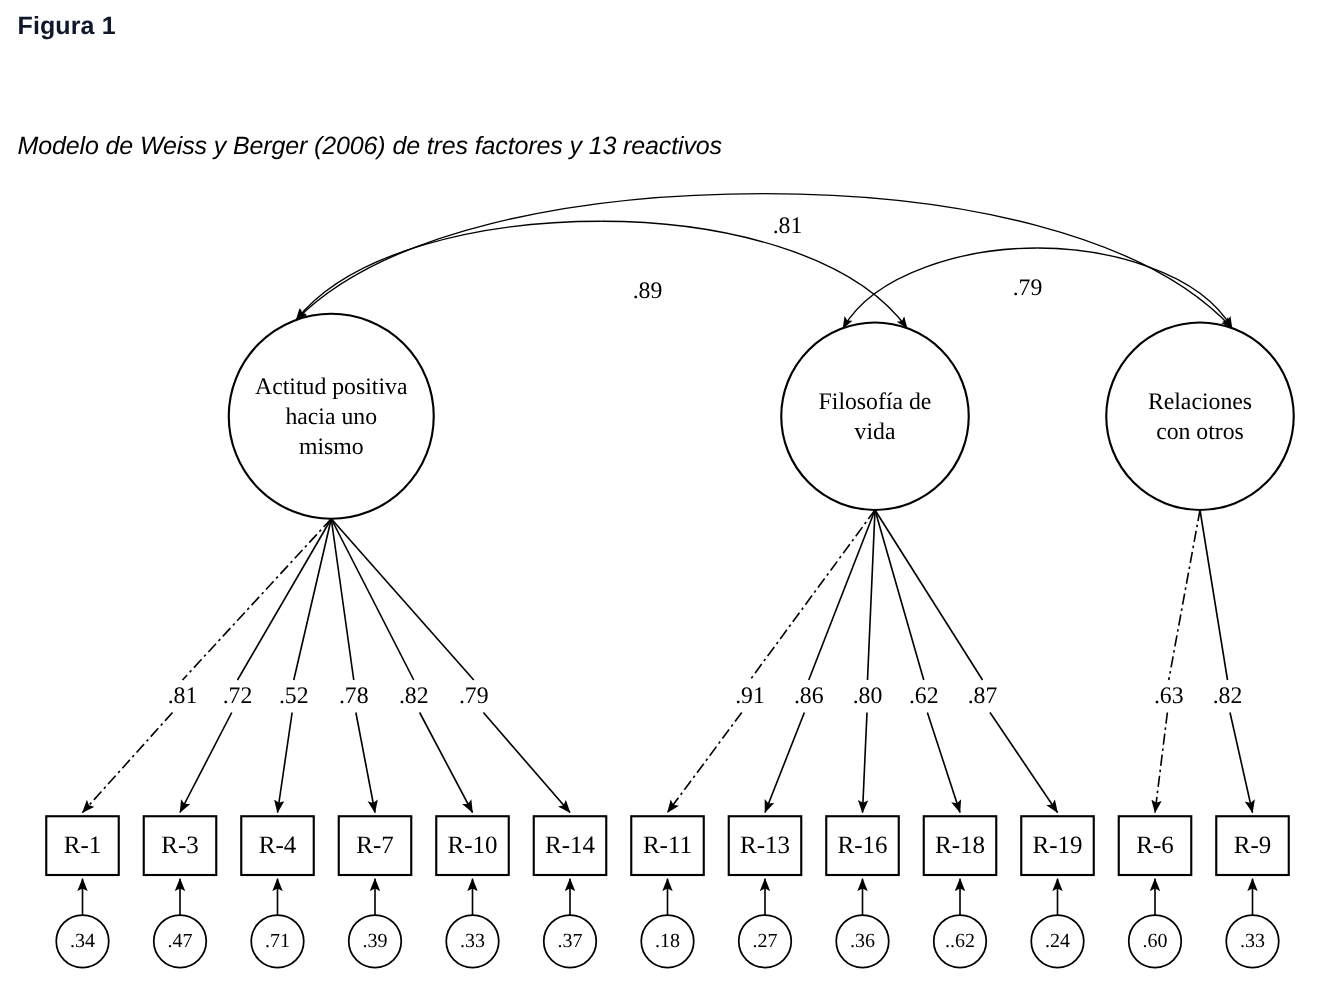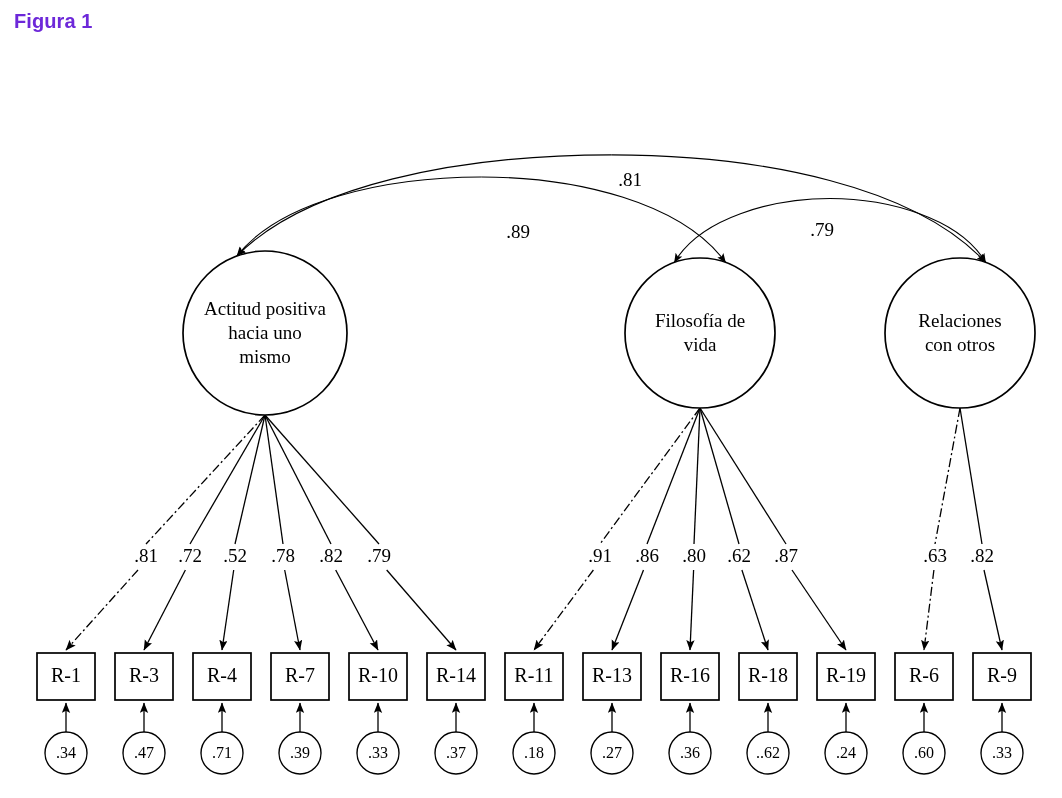--- a/index.html
+++ b/index.html
@@ -15,21 +15,21 @@
     font-family: "Liberation Sans", sans-serif;
     overflow: hidden;
   }
   #fig-title {
     position: absolute;
     left: 14px;
     top: 10px;
     font-family: "Liberation Sans", sans-serif;
     font-weight: bold;
     font-size: 20px;
-    color: #6d28d9;
+    color: #0f172a;
     letter-spacing: 0.1px;
   }
   #fig-subtitle {
     position: absolute;
     left: 14px;
     top: 106px;
     font-family: "Liberation Sans", sans-serif;
     font-style: italic;
     font-size: 20px;
     color: #000000;
@@ -101,20 +101,21 @@
     text-anchor: middle;
   }
 </style>
 </head>
 <body>
 
 <div id="page">
 
   <div id="fig-title">Figura 1</div>
 
+  <div id="fig-subtitle">Modelo de Weiss y Berger (2006) de tres factores y 13 reactivos</div>
 
   <svg id="diagram" viewBox="0 0 1062 648">
     <defs>
       <marker id="arrowFilled" markerWidth="9" markerHeight="9" refX="7.6" refY="3.2" orient="auto" markerUnits="strokeWidth">
         <path d="M0,0 L8,3.2 L0,6.4 L1.6,3.2 z" fill="#000000"></path>
       </marker>
       <marker id="arrowCorr" markerWidth="10" markerHeight="10" refX="8.2" refY="3.4" orient="auto" markerUnits="strokeWidth">
         <path d="M0,0 L8.6,3.4 L0,6.8 L1.8,3.4 z" fill="#000000"></path>
       </marker>
     </defs>

